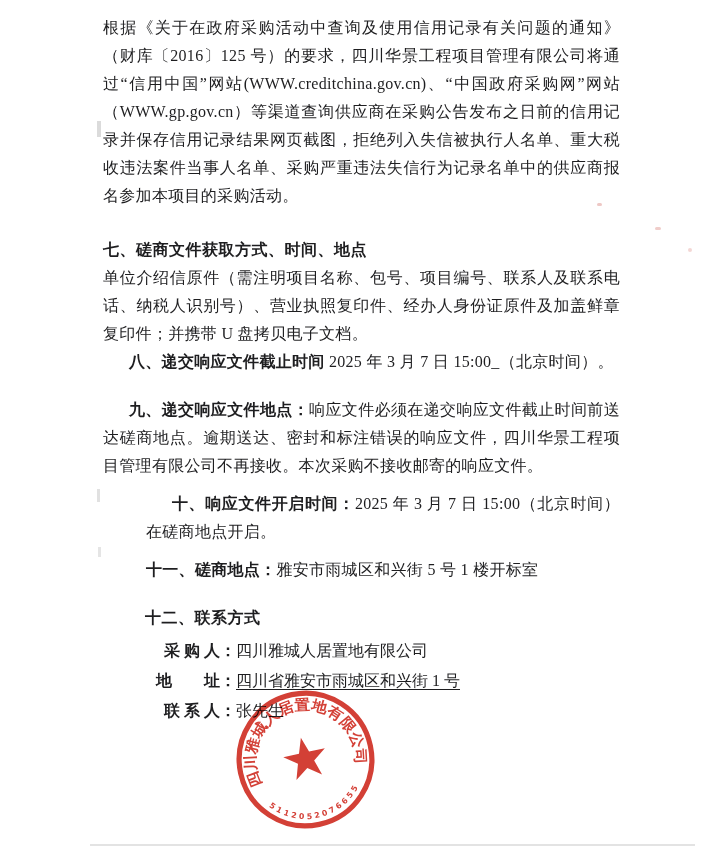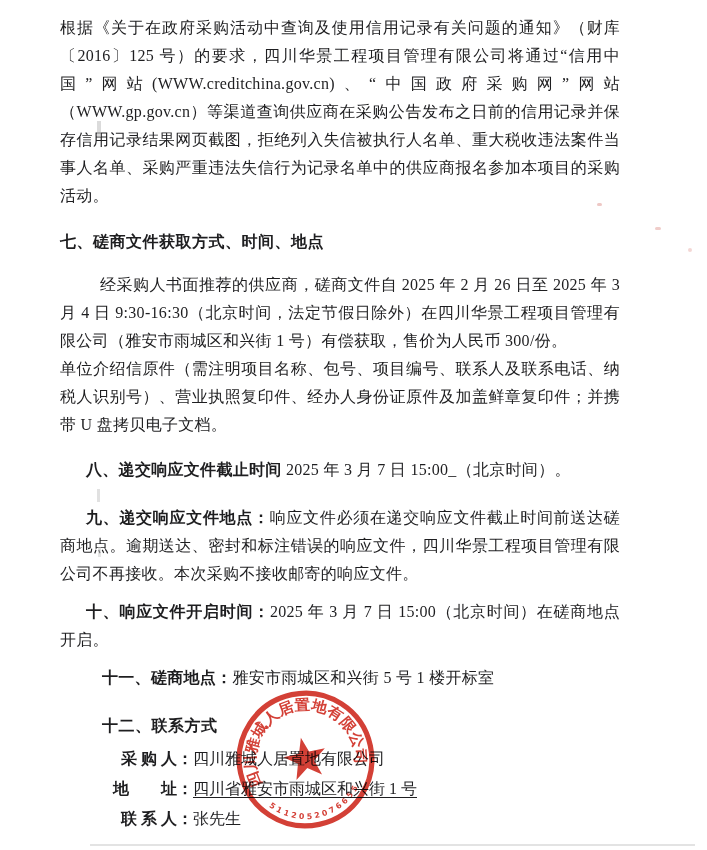--- a/index.html
+++ b/index.html
@@ -3,33 +3,33 @@
 <meta charset="utf-8">
 <style>
   html,body { margin:0; padding:0; }
   body {
     width:707px; height:850px; overflow:hidden; position:relative;
     background:#ffffff; color:#1e1e20;
     font-family:"Liberation Serif","DejaVu Serif",serif;
   }
   .page {
     position:absolute; inset:0;
-    padding:14px 87px 0 60px; box-sizing:border-box;
+    padding:14px 87px 0 103px; box-sizing:border-box;
   }
   .para { font-size:16px; line-height:28px; text-align:justify; margin:0;
           letter-spacing:0.3px; }
   .h    { font-size:16px; line-height:28px; font-weight:bold; margin:0;
           letter-spacing:0.5px; }
   .b    { font-weight:bold; }
   .ind2  { text-indent:40px; }
   .ind15 { text-indent:26px; }
   .mlh   { margin-left:42px; }
-  .mt18 { margin-top:18px; } .mt16 { margin-top:17px; }
+  .mt18 { margin-top:26px; } .mt16 { margin-top:0; }
   .mt15 { margin-top:15px; }
-  .mt12 { margin-top:20px; } .mt10 { margin-top:10px; }
+  .mt12 { margin-top:20px; } .mt10 { margin-top:10px;margin-left:43px; }
 
   .contacts { margin:4px 0 0 27px; }
   .crow   { font-size:16px; line-height:30px; }
   .clabel { display:inline-block; min-width:106px; font-weight:bold;text-align:right; }
   .cvalue {}
   .cvalue.u { text-decoration:underline; text-underline-offset:3px; }
 
   .stamp {
     position:absolute; left:231px; top:685px; width:149px; height:149px;
     transform:rotate(-12deg);
@@ -52,21 +52,20 @@
 </style>
 </head>
 <body>
 
 <div class="page">
 
   <p class="para">根据《关于在政府采购活动中查询及使用信用记录有关问题的通知》（财库〔2016〕125 号）的要求，四川华景工程项目管理有限公司将通过“信用中国”网站(WWW.creditchina.gov.cn)、“中国政府采购网”网站（WWW.gp.gov.cn）等渠道查询供应商在采购公告发布之日前的信用记录并保存信用记录结果网页截图，拒绝列入失信被执行人名单、重大税收违法案件当事人名单、采购严重违法失信行为记录名单中的供应商报名参加本项目的采购活动。</p>
 
   <p class="h mt18">七、磋商文件获取方式、时间、地点</p>
 
-  <p class="para ind2 mt15">经采购人书面推荐的供应商，磋商文件自 2025 年 2 月 26 日至 2025 年 3 月 4 日 9:30-16:30（北京时间，法定节假日除外）在四川华景工程项目管理有限公司（雅安市雨城区和兴街 1 号）有偿获取，售价为人民币 300/份。</p>
   <p class="para">单位介绍信原件（需注明项目名称、包号、项目编号、联系人及联系电话、纳税人识别号）、营业执照复印件、经办人身份证原件及加盖鲜章复印件；并携带 U 盘拷贝电子文档。</p>
 
   <p class="para ind15 mt16"><span class="b">八、递交响应文件截止时间</span><span> 2025 年 3 月 7 日 15:00_（北京时间）。</span></p>
 
   <p class="para ind15 mt12"><span class="b">九、递交响应文件地点：</span><span>响应文件必须在递交响应文件截止时间前送达磋商地点。逾期送达、密封和标注错误的响应文件，四川华景工程项目管理有限公司不再接收。本次采购不接收邮寄的响应文件。</span></p>
 
   <p class="para ind15 mt10"><span class="b">十、响应文件开启时间：</span><span>2025 年 3 月 7 日 15:00（北京时间）在磋商地点开启。</span></p>
 
   <p class="para mlh mt10"><span class="b">十一、磋商地点：</span><span>雅安市雨城区和兴街 5 号 1 楼开标室</span></p>
 

